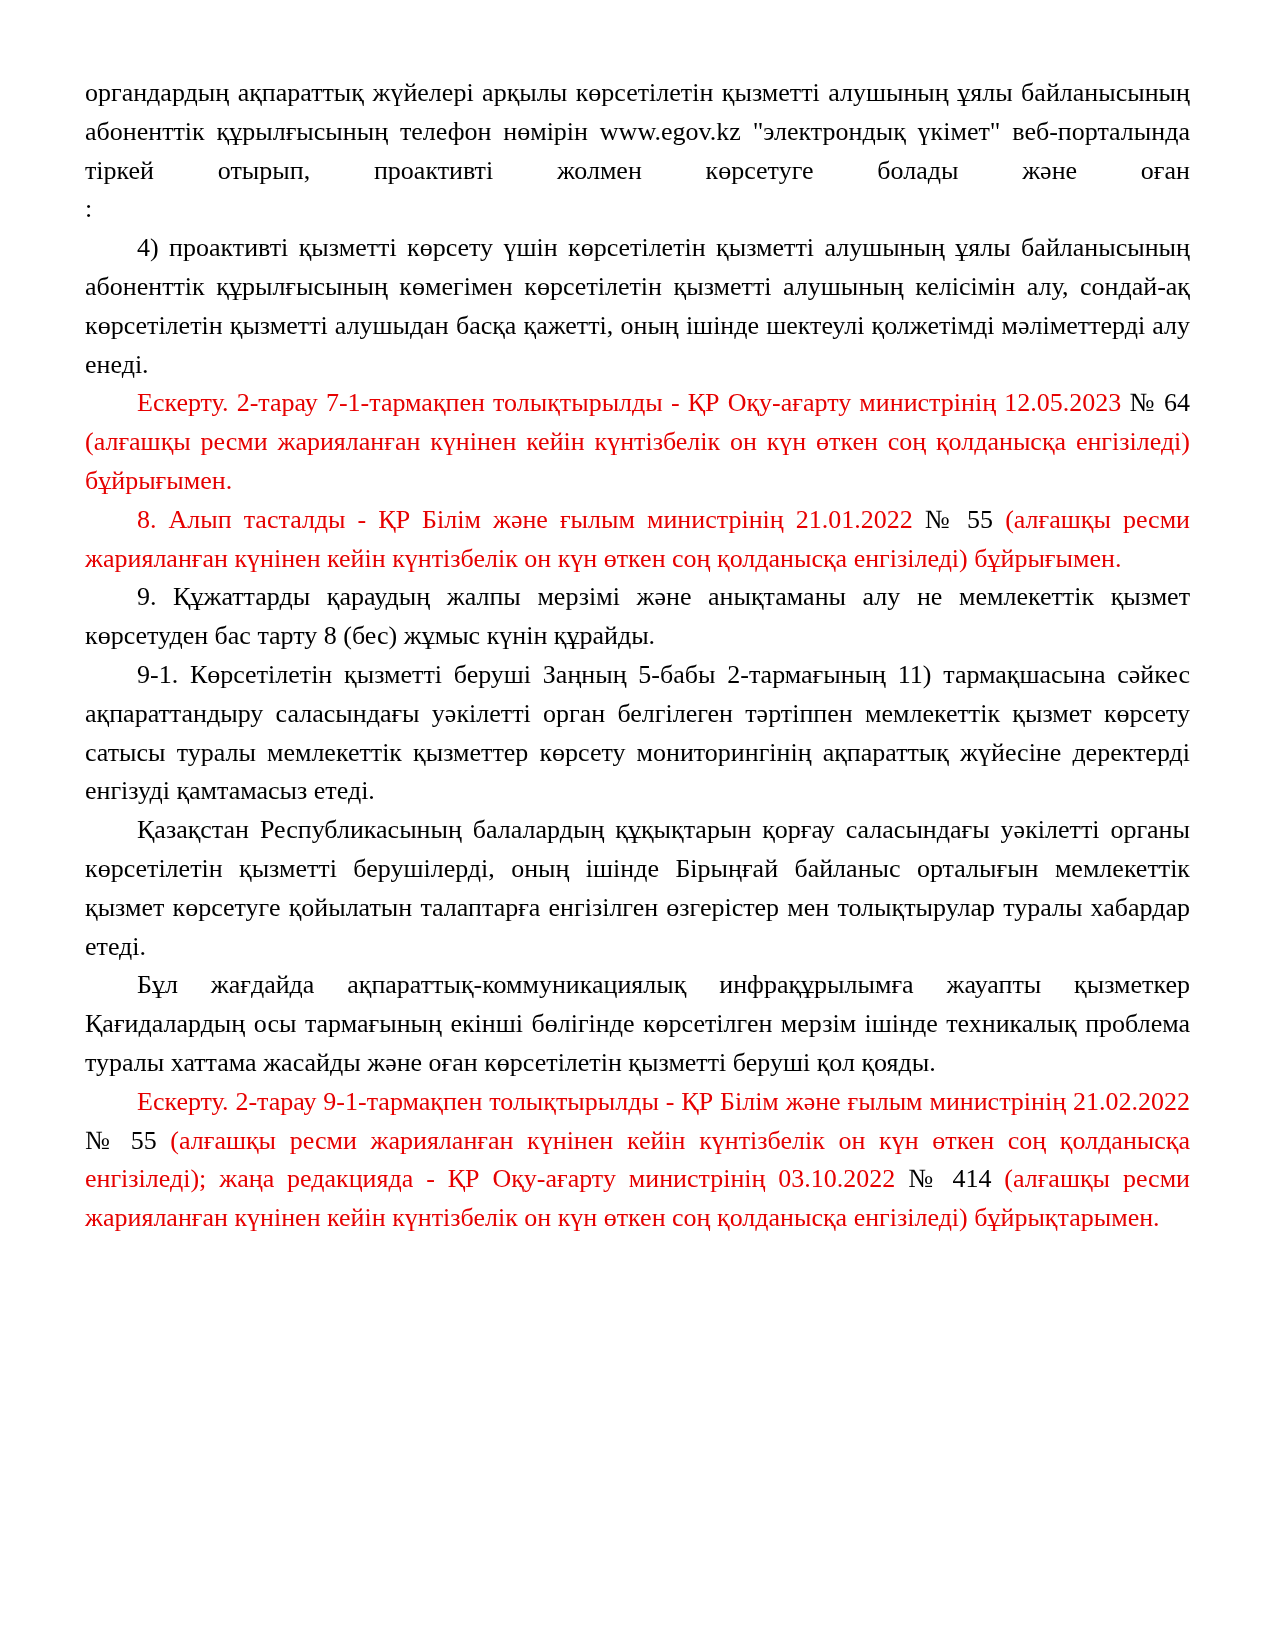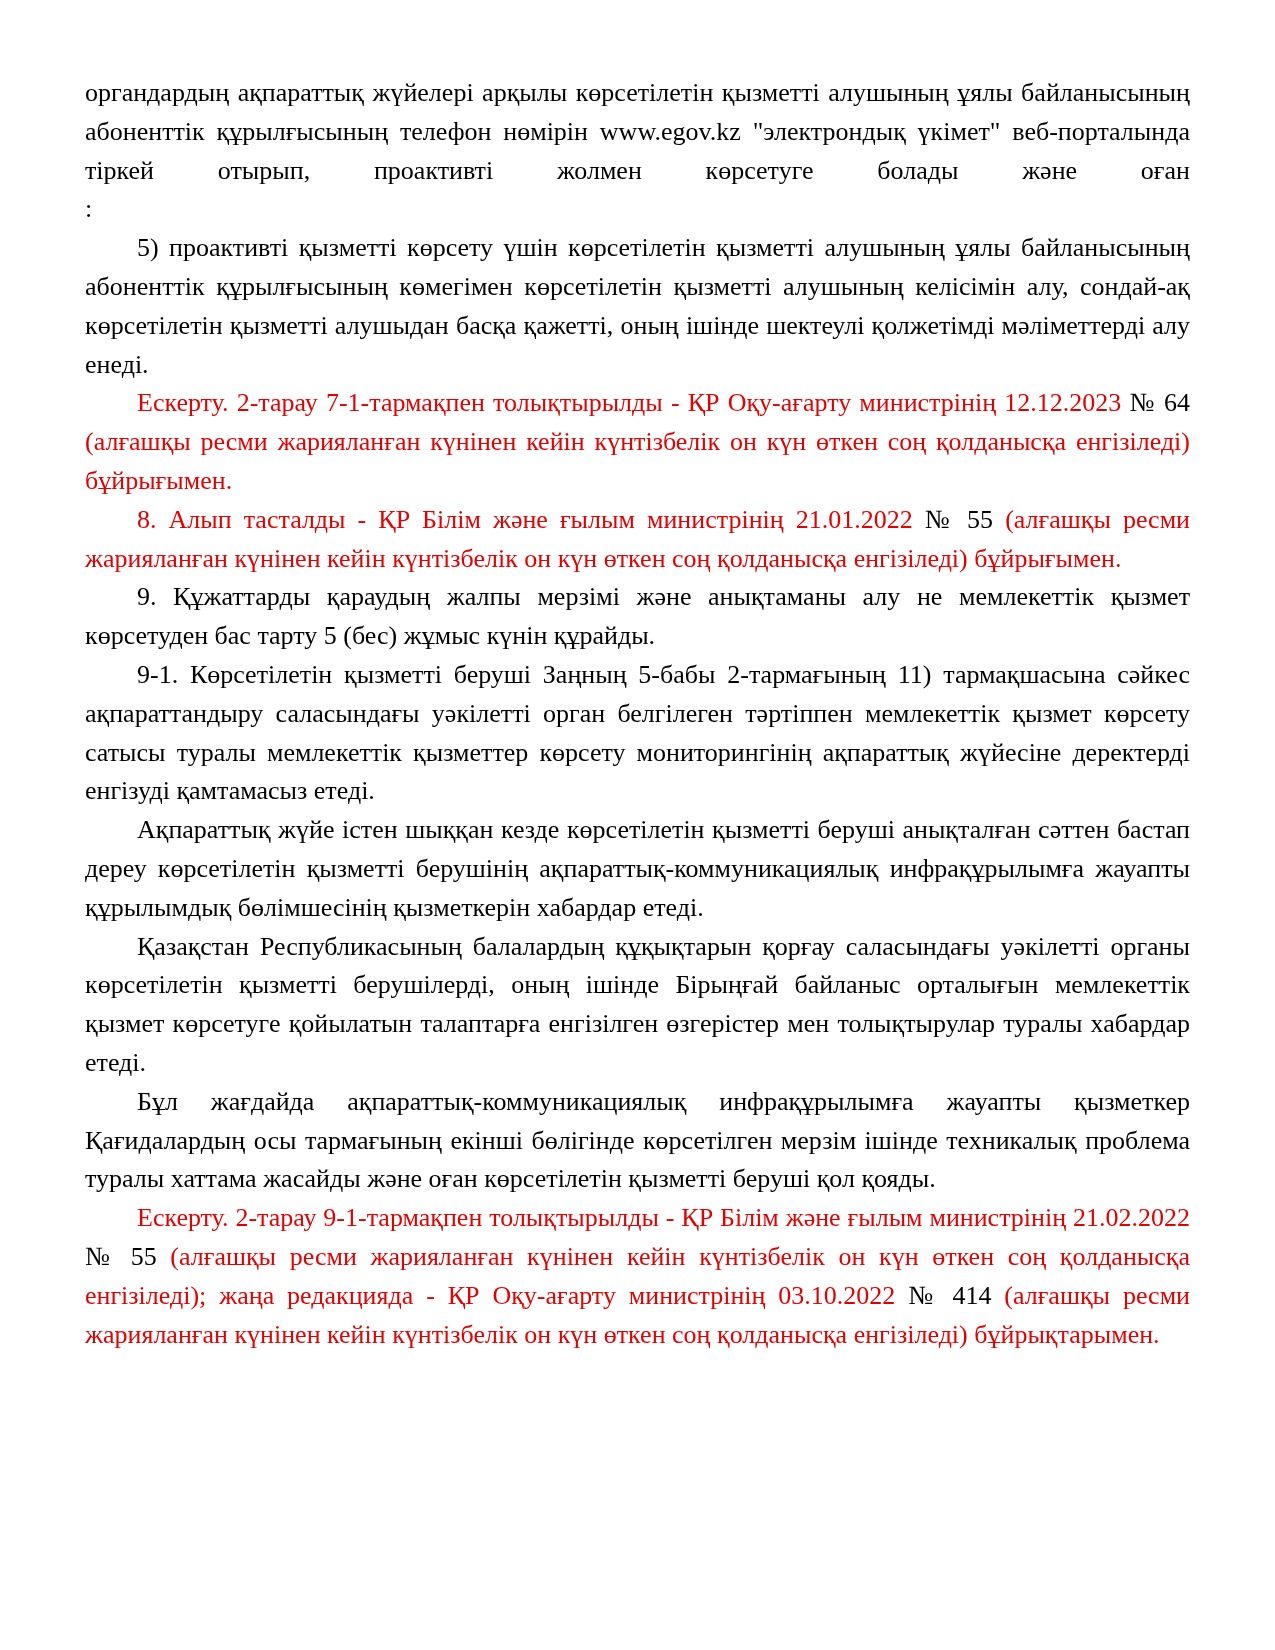--- a/index.html
+++ b/index.html
@@ -35,23 +35,22 @@
   }
   .seg { color: inherit; }
   .seg.red { color: var(--amendment-red, #e60000); }
 </style>
 </head>
 <body style="background: rgb(255, 255, 255);">
 
 <div class="page">
   <div>
       <p class="para justify-last"><span class="seg">органдардың ақпараттық жүйелері арқылы көрсетілетін қызметті алушының ұялы байланысының абоненттік құрылғысының телефон нөмірін </span><span class="seg">www.egov.kz</span><span class="seg"> "электрондық үкімет" веб-порталында тіркей отырып, проактивті жолмен көрсетуге болады және оған</span><br><span class="seg">:</span></p>
-      <p class="para indent"><span class="seg">5) проактивті қызметті көрсету үшін көрсетілетін қызметті алушының ұялы байланысының абоненттік құрылғысының көмегімен көрсетілетін қызметті алушының келісімін алу, сондай-ақ көрсетілетін қызметті алушыдан басқа қажетті, оның ішінде шектеулі қолжетімді мәліметтерді алу енеді.</span></p>
-      <p class="para indent"><span class="seg red">Ескерту. 2-тарау 7-1-тармақпен толықтырылды - ҚР Оқу-ағарту министрінің 12.12.2023 </span><span class="seg">№ 64</span><span class="seg red"> (алғашқы ресми жарияланған күнінен кейін күнтізбелік он күн өткен соң қолданысқа енгізіледі) бұйрығымен.</span></p>
+      <p class="para indent"><span class="seg">4) проактивті қызметті көрсету үшін көрсетілетін қызметті алушының ұялы байланысының абоненттік құрылғысының көмегімен көрсетілетін қызметті алушының келісімін алу, сондай-ақ көрсетілетін қызметті алушыдан басқа қажетті, оның ішінде шектеулі қолжетімді мәліметтерді алу енеді.</span></p>
+      <p class="para indent"><span class="seg red">Ескерту. 2-тарау 7-1-тармақпен толықтырылды - ҚР Оқу-ағарту министрінің 12.05.2023 </span><span class="seg">№ 64</span><span class="seg red"> (алғашқы ресми жарияланған күнінен кейін күнтізбелік он күн өткен соң қолданысқа енгізіледі) бұйрығымен.</span></p>
       <p class="para indent"><span class="seg red">8. Алып тасталды - ҚР Білім және ғылым министрінің 21.01.2022 </span><span class="seg">№ 55</span><span class="seg red"> (алғашқы ресми жарияланған күнінен кейін күнтізбелік он күн өткен соң қолданысқа енгізіледі) бұйрығымен.</span></p>
-      <p class="para indent"><span class="seg">9. Құжаттарды қараудың жалпы мерзімі және анықтаманы алу не мемлекеттік қызмет көрсетуден бас тарту 5 (бес) жұмыс күнін құрайды.</span></p>
+      <p class="para indent"><span class="seg">9. Құжаттарды қараудың жалпы мерзімі және анықтаманы алу не мемлекеттік қызмет көрсетуден бас тарту 8 (бес) жұмыс күнін құрайды.</span></p>
       <p class="para indent"><span class="seg">9-1. Көрсетілетін қызметті беруші Заңның 5-бабы 2-тармағының 11) тармақшасына сәйкес ақпараттандыру саласындағы уәкілетті орган белгілеген тәртіппен мемлекеттік қызмет көрсету сатысы туралы мемлекеттік қызметтер көрсету мониторингінің ақпараттық жүйесіне деректерді енгізуді қамтамасыз етеді.</span></p>
-      <p class="para indent"><span class="seg">Ақпараттық жүйе істен шыққан кезде көрсетілетін қызметті беруші анықталған сәттен бастап дереу көрсетілетін қызметті берушінің ақпараттық-коммуникациялық инфрақұрылымға жауапты құрылымдық бөлімшесінің қызметкерін хабардар етеді.</span></p>
       <p class="para indent"><span class="seg">Қазақстан Республикасының балалардың құқықтарын қорғау саласындағы уәкілетті органы көрсетілетін қызметті берушілерді, оның ішінде Бірыңғай байланыс орталығын мемлекеттік қызмет көрсетуге қойылатын талаптарға енгізілген өзгерістер мен толықтырулар туралы хабардар етеді.</span></p>
       <p class="para indent"><span class="seg">Бұл жағдайда ақпараттық-коммуникациялық инфрақұрылымға жауапты қызметкер Қағидалардың осы тармағының екінші бөлігінде көрсетілген мерзім ішінде техникалық проблема туралы хаттама жасайды және оған көрсетілетін қызметті беруші қол қояды.</span></p>
       <p class="para indent"><span class="seg red">Ескерту. 2-тарау 9-1-тармақпен толықтырылды - ҚР Білім және ғылым министрінің 21.02.2022 </span><span class="seg">№ 55</span><span class="seg red"> (алғашқы ресми жарияланған күнінен кейін күнтізбелік он күн өткен соң қолданысқа енгізіледі); жаңа редакцияда - ҚР Оқу-ағарту министрінің 03.10.2022 </span><span class="seg">№ 414</span><span class="seg red"> (алғашқы ресми жарияланған күнінен кейін күнтізбелік он күн өткен соң қолданысқа енгізіледі) бұйрықтарымен.</span></p>
     </div>
 </div>
 
 </body></html>

